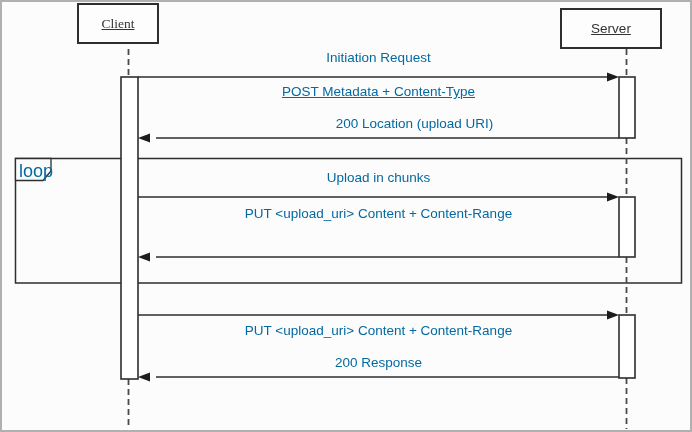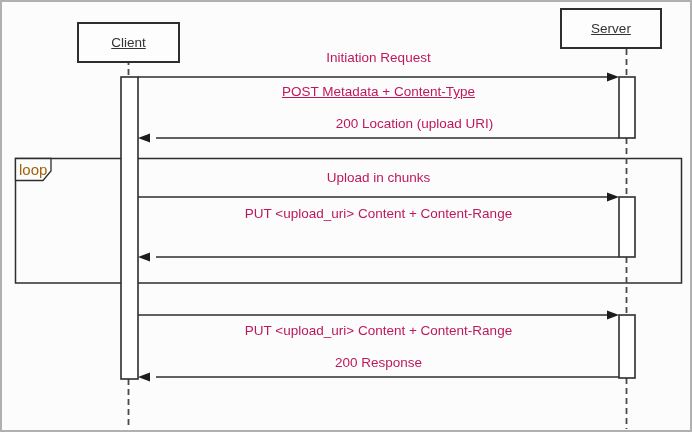--- a/index.html
+++ b/index.html
@@ -23,27 +23,27 @@
     font-size: 13.5px; font-weight: 400;
   }
   .actor-box .actor-label { text-decoration: underline; }
   .msg-label {
     position: absolute;
     left: 136px; width: 481px;
     text-align: center;
     font-size: 13.5px;
     line-height: 15px;
     white-space: nowrap;
-    color: #be185d;
+    color: #0369a1;
   }
   .loop-label {
     position: absolute;
     left: 17px; top: 159px;
-    font-size: 15px;
-    color: #a16207;
+    font-size: 18px;
+    color: #0369a1;
   }
 </style>
 </head>
 <body>
 
 <div class="canvas">
 
   <svg class="layer" width="692" height="432" viewBox="0 0 692 432">
 
     <rect x="13.5" y="156.5" width="666" height="124.5" fill="none" stroke="#2e2e2e" stroke-width="1.5"></rect>
@@ -78,21 +78,21 @@
     <g>
       <line x1="136" y1="313" x2="614" y2="313" stroke="#2e2e2e" stroke-width="1.5"></line>
       <polygon points="617,313 605,308.5 605,317.5" fill="#1c1c1c"></polygon>
     </g>
     <g>
       <line x1="154" y1="375" x2="617" y2="375" stroke="#2e2e2e" stroke-width="1.5"></line>
       <polygon points="136,375 148,370.5 148,379.5" fill="#1c1c1c"></polygon>
     </g>
   </svg>
 
-  <div class="actor-box" style="left:75px; top:20px; width:103px; height:41px;">
+  <div class="actor-box" style="left:75px; top:1px; width:82px; height:41px;font-family:Liberation Serif, serif;">
     <span class="actor-label">Client</span>
   </div>
   <div class="actor-box" style="left:558px; top:6px; width:102px; height:41px;text-align:center;">
     <span class="actor-label">Server</span>
   </div>
 
   <div class="loop-label">loop</div>
 
   <div class="msg-label" style="top:48px;">Initiation Request</div>
   <div class="msg-label" style="top:82px;text-decoration:underline;">POST Metadata + Content-Type</div>

